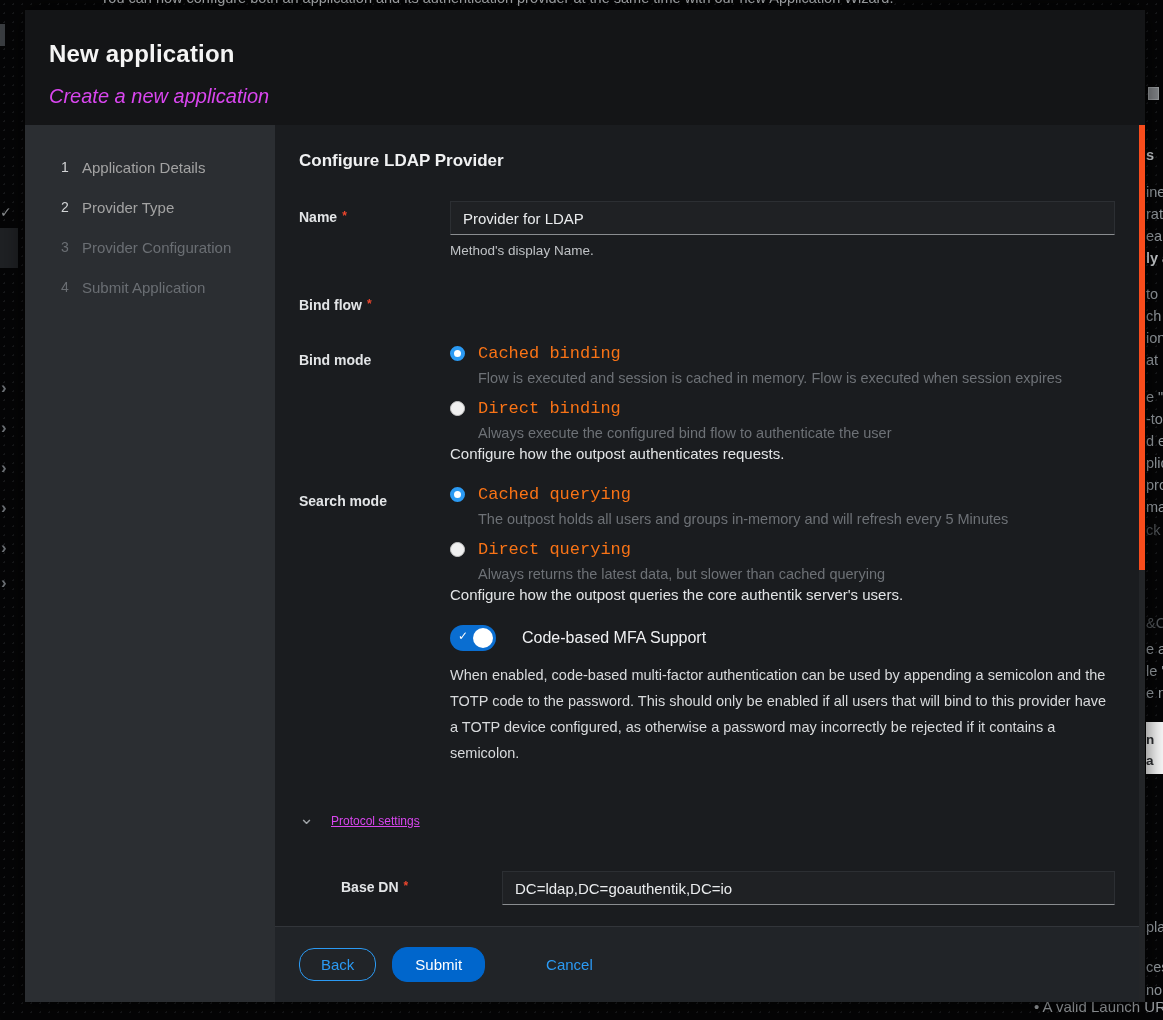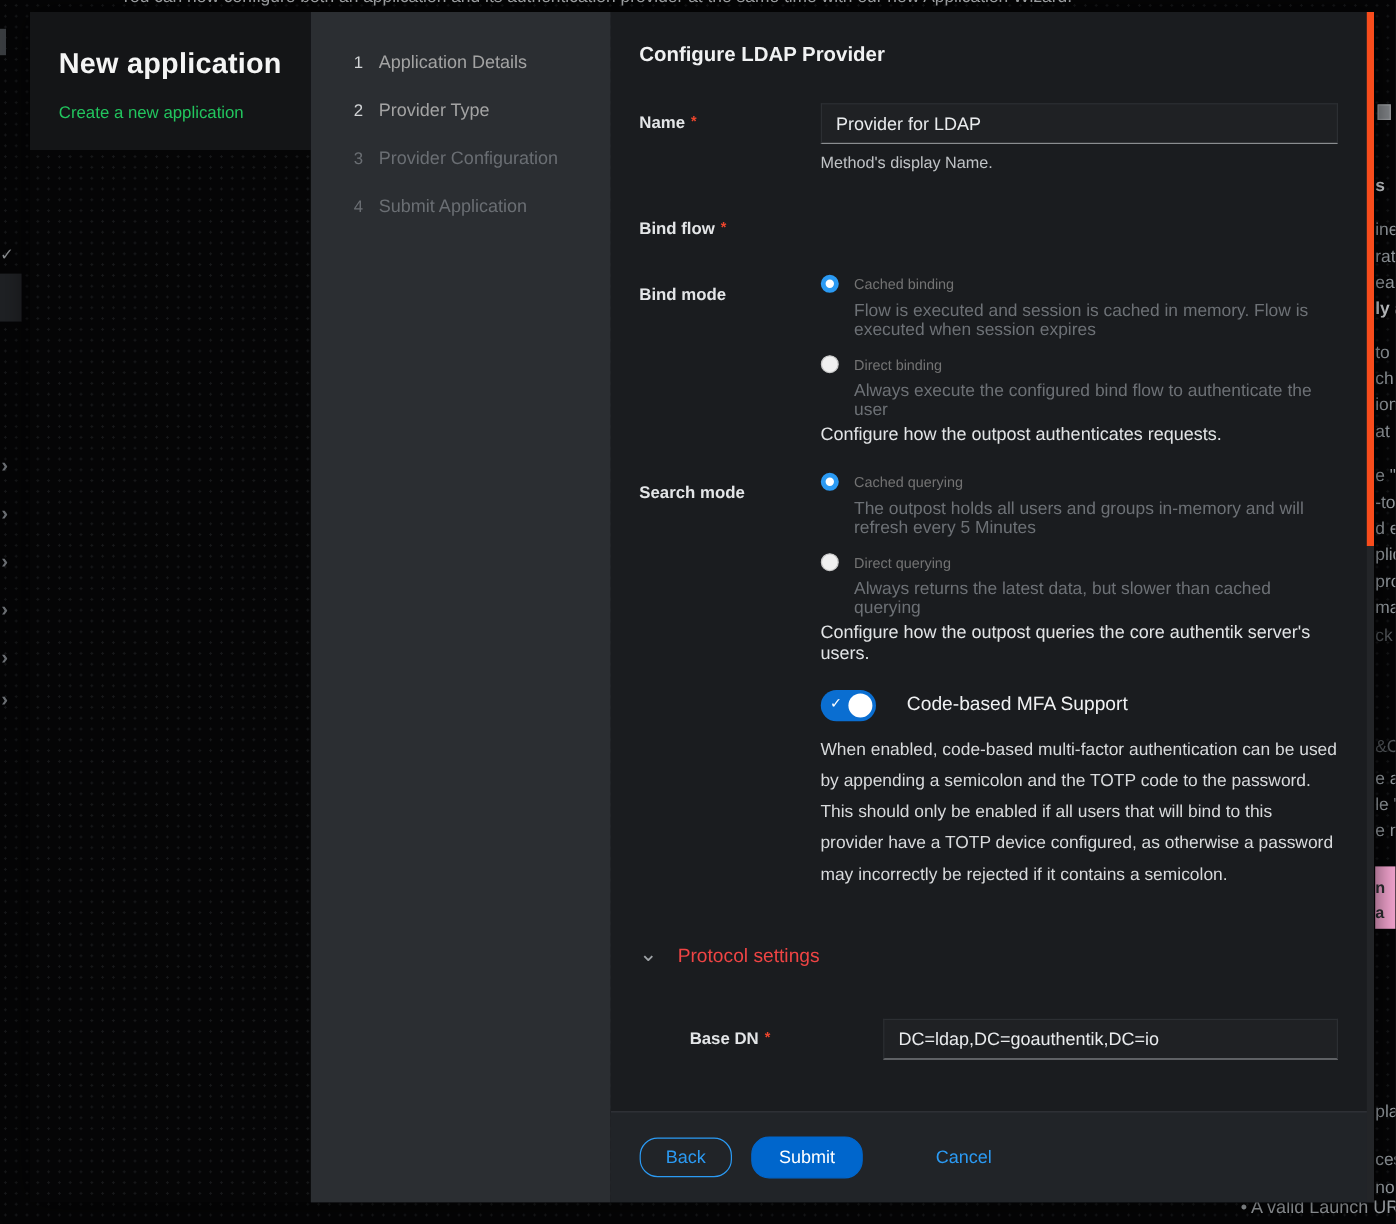--- a/index.html
+++ b/index.html
@@ -21,36 +21,36 @@
   .edge-rect-topleft { position:absolute; left:0; top:24px; width:5px; height:22px; background:#3a3d41; }
   .edge-check { position:absolute; left:0px; top:204px; color:#8a8d90; font-size:14px; }
   .edge-highlight { position:absolute; left:0; top:228px; width:18px; height:40px; background:#1f2124; }
   .edge-chevron { position:absolute; left:1px; color:#6d7176; font-size:17px; font-weight:bold; line-height:14px; }
   .page-scroll-square { position:absolute; left:1148px; top:87px; width:11px; height:13px; background:#85888c; border:1px solid #a0a3a6; }
   .bd-right { position:absolute; left:1146px; top:0; width:17px; height:1020px; overflow:hidden; }
   .bd-right .frag { position:absolute; left:0; white-space:nowrap; font-size:14.5px; color:#9aa0a5; line-height:18px; }
   .bd-right .frag.bold { color:#d4d7da; font-weight:bold; }
   .bd-right .frag.dim  { color:#55595d; }
   .frag-box {
-    position:absolute; left:1146px; top:722px; width:17px; height:52px; background:#f9a8d4;
+    position:absolute; left:1146px; top:722px; width:17px; height:52px; background:#ffffff;
     color:#2e3033; font-size:13.5px; font-weight:bold; overflow:hidden; padding-top:7px; line-height:21px;
   }
   .bd-launch {
     position:absolute; left:1034px; top:998px; width:129px; overflow:hidden; white-space:nowrap;
     color:#9ea2a6; font-size:15px;
   }
 
   
   .modal {
     position:absolute; left:25px; top:10px; width:1120px; height:992px;
-    display:flex; flex-direction:row; box-shadow:0 0 24px rgba(0,0,0,.7);
+    display:flex; flex-direction:column; box-shadow:0 0 24px rgba(0,0,0,.7);
   }
   .modal-header { height:115px; background:#141517; padding:30px 24px 0 24px; flex:0 0 auto; }
   .modal-title { font-size:24px; font-weight:bold; color:#f4f4f4; letter-spacing:.2px; }
-  .modal-sub { margin-top:17px; font-size:14px; color:#22c55e; }
+  .modal-sub { margin-top:17px; font-size:20px; color:#d946ef;font-style:italic; }
   .modal-body { flex:1; display:flex; min-height:0; }
 
   
   .steps { width:250px; flex:0 0 auto; background:#2b2e32; padding-top:22px; }
   .step { display:flex; align-items:center; height:40px; padding-left:32px; font-size:15px; cursor:pointer; }
   .step .num { width:16px; text-align:center; margin-right:9px; color:#d2d4d6; font-size:14px; }
   .step .lbl { color:#a3a3a3; }
   .step.disabled .num, .step.disabled .lbl { color:#6a6e73; cursor:default; }
 
   
@@ -68,34 +68,34 @@
   }
   .input-help { margin-top:8px; font-size:13.5px; color:#bfc2c5; }
 
   .radio-opt { margin-bottom:13px; }
   .radio-line { display:flex; align-items:center; cursor:pointer; }
   .radio {
     width:15px; height:15px; border-radius:50%; flex:0 0 auto; margin-right:13px;
   }
   .radio.on  { background:#fff; border:4.5px solid #2b9af3; }
   .radio.off { background:#f0f0f0; border:1px solid #c8c8c8; }
-  .radio-lbl { font-size:12px; color:#737373; }
+  .radio-lbl { font-size:17px; color:#f97316;font-family:Liberation Mono, monospace; }
   .radio-help { margin:7px 0 0 28px; font-size:14.5px; color:#6d7176; }
   .group-help { font-size:15px; color:#e2e4e6; margin-top:4px; }
 
   .switch-line { display:flex; align-items:center; cursor:pointer; }
   .switch { width:46px; height:26px; border-radius:13px; background:#0a6ed1; position:relative; flex:0 0 auto; }
   .switch .check { position:absolute; left:8px; top:4px; color:#fff; font-size:12px; font-weight:bold; }
   .switch .knob { position:absolute; right:3px; top:3px; width:20px; height:20px; border-radius:50%; background:#fff; }
   .switch-lbl { margin-left:26px; font-size:16px; color:#f0f1f3; }
   .mfa-help { margin-top:11px; max-width:822px; font-size:14.5px; line-height:26px; color:#d8dadc; }
 
   .group-header { display:flex; align-items:center; margin:47px 0 0 0; cursor:pointer; }
   .group-caret { color:#9fa3a7; font-size:18px; width:14px; margin:-6px 18px 0 0; }
-  .group-title { font-size:16px; color:#ef4444; }
+  .group-title { font-size:12px; color:#d946ef;text-decoration:underline; }
 
   .row-basedn { margin-top:42px; }
   .row-basedn .lbl-col { width:203px; padding-left:42px; }
   .row-basedn .ctl-col { max-width:615px; }
 
   
   .wizard-footer {
     position:absolute; left:0; right:0; bottom:0; height:76px; background:#212428;
     border-top:1px solid #32353a; display:flex; align-items:center; padding-left:24px;
   }

